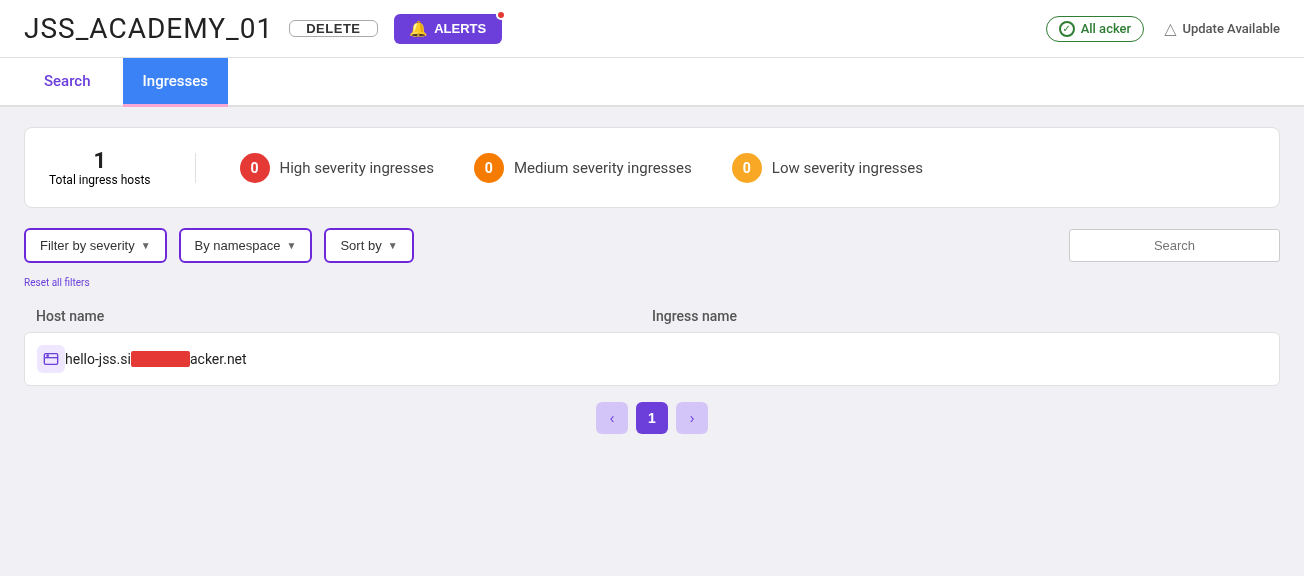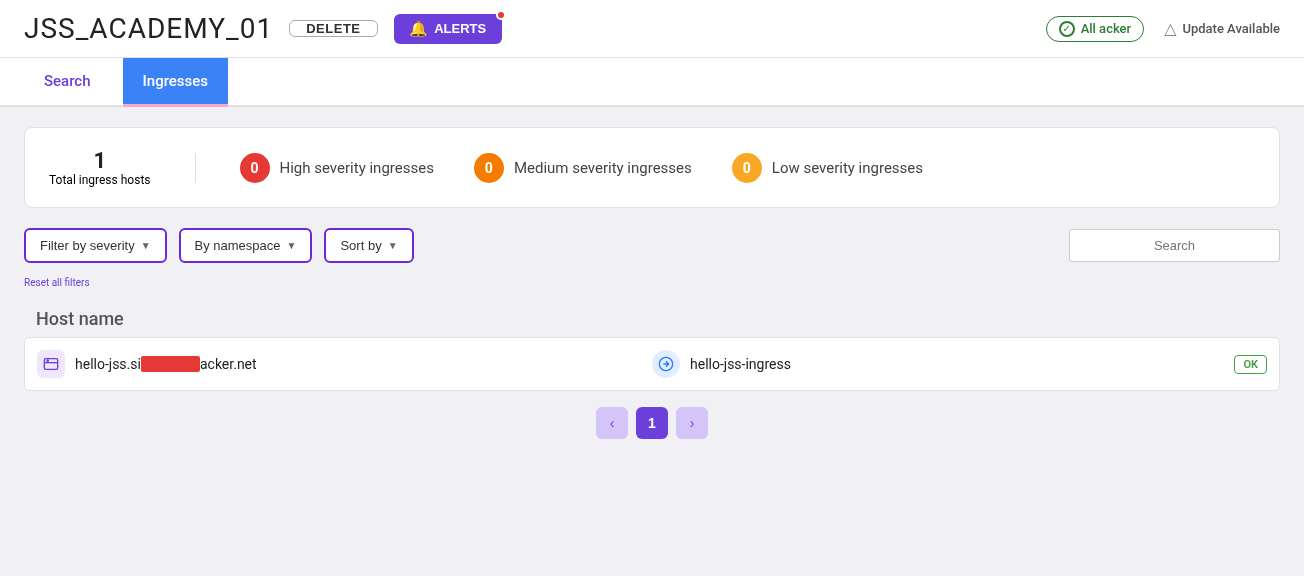--- a/index.html
+++ b/index.html
@@ -220,37 +220,36 @@
       text-decoration: none;
       margin-bottom: 12px;
       display: inline-block;
     }
 
     
     .table-header {
       display: grid;
       grid-template-columns: 1fr 1fr;
       padding: 8px 12px;
-      font-size: 18px;
+      font-size: 14px;
       color: #555;
       font-weight: 500;
     }
     .table-row {
       display: grid;
       grid-template-columns: 1fr 1fr;
       padding: 12px 12px;
       align-items: center;
       border: 1px solid #e0e0e0;
       border-radius: 6px;
       background: #fff;
     }
     .host-cell {
       display: flex;
       align-items: center;
-      gap: 10px;
     }
     .host-icon {
       width: 28px;
       height: 28px;
       background: #7c4dff22;
       border-radius: 6px;
       display: flex;
       align-items: center;
       justify-content: center;
       color: #6c3fdb;
@@ -403,45 +402,36 @@
       <span>Sort by</span>
       <span class="chevron">▼</span>
     </button>
     <input class="search-input" type="text" placeholder="Search" style="">
   </div>
   <a class="reset-link">Reset all filters</a>
 
   
   <div class="table-header">
     <div>Host name</div>
+    <div>Ingress name</div>
   </div>
 
   <div class="table-row">
     <div class="host-cell">
       <div class="host-icon">
         <svg width="16" height="16" viewBox="0 0 24 24" fill="none" stroke="#6c3fdb" stroke-width="2">
           <rect x="2" y="4" width="20" height="16" rx="2"></rect>
           <line x1="2" y1="10" x2="22" y2="10"></line>
           <circle cx="7" cy="7" r="1" fill="#6c3fdb"></circle>
         </svg>
       </div>
       <span class="host-name">
         <span>hello-jss.si</span><span class="redacted">&nbsp;&nbsp;&nbsp;&nbsp;&nbsp;&nbsp;&nbsp;&nbsp;&nbsp;&nbsp;&nbsp;&nbsp;&nbsp;&nbsp;&nbsp;&nbsp;&nbsp;</span><span>acker.net</span>
       </span>
     </div>
-    <div class="ingress-cell">
-      <div class="ingress-icon">
-        <svg width="16" height="16" viewBox="0 0 24 24" fill="none" stroke="#2979ff" stroke-width="2">
-          <circle cx="12" cy="12" r="10"></circle>
-          <path d="M8 12h8M12 8l4 4-4 4"></path>
-        </svg>
-      </div>
-      <span class="ingress-name">hello-jss-ingress</span>
-      <span class="ok-badge">OK</span>
-    </div>
   </div>
 
   
   <div class="pagination">
     <button class="page-btn nav">‹</button>
     <button class="page-btn active">1</button>
     <button class="page-btn nav">›</button>
   </div>
 
 </div>

